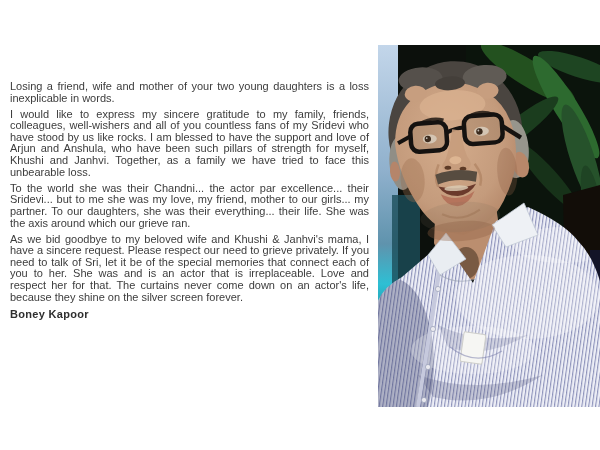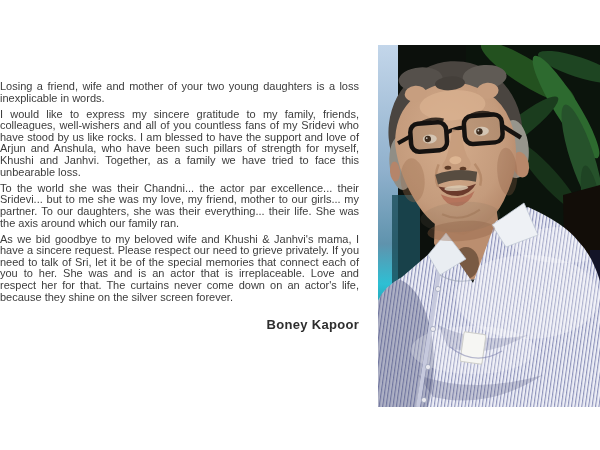--- a/index.html
+++ b/index.html
@@ -1,43 +1,43 @@
 <!DOCTYPE html>
 <html><head>
 <meta charset="utf-8">
 <style>
   html,body { margin:0; padding:0; background:#ffffff; }
   .canvas {
     position:relative; width:600px; height:450px; background:#ffffff;
     font-family:"Liberation Sans", sans-serif; overflow:hidden;
   }
   .letter {
-    position:absolute; left:0; top:81px; width:359px;
+    position:absolute; left:10px; top:81px; width:359px;
     color:#3c3c3c; font-size:11px; line-height:11.6px;
     text-align:justify;
   }
   .letter p { margin:0 0 4.5px 0; }
   .signature {
-    margin-top:16px; text-align:right; font-weight:bold;
-    font-size:13px; letter-spacing:0.3px; color:#2e2e2e;
+    margin-top:6px; font-weight:bold;
+    font-size:11px; letter-spacing:0.3px; color:#2e2e2e;
   }
   .photo {
     position:absolute; left:378px; top:45px; width:222px; height:362px; margin:0;
   }
   .photo svg { display:block; width:222px; height:362px; }
 </style>
 </head>
 <body>
 
 <div class="canvas">
 
   <div class="letter">
     <p>Losing a friend, wife and mother of your two young daughters  is a loss inexplicable in words.</p>
     <p>I would like to express my sincere gratitude to my family, friends, colleagues, well-wishers and all of you countless fans of my Sridevi who have stood by us like rocks. I am blessed to have the support and love of Arjun and Anshula, who have been such pillars of strength for myself, Khushi and Janhvi. Together, as a family we have tried to face this unbearable loss.</p>
-    <p>To the world she was their Chandni... the actor par excellence... their Sridevi... but to me she was my love, my friend, mother to our girls... my partner. To our daughters, she was their everything... their life. She was the axis around which our family ran.</p>
+    <p>To the world she was their Chandni... the actor par excellence... their Sridevi... but to me she was my love, my friend, mother to our girls... my partner. To our daughters, she was their everything... their life. She was the axis around which our grieve ran.</p>
     <p>As we bid goodbye to my beloved wife and Khushi &amp; Janhvi's mama, I have a sincere request. Please respect our need to grieve privately. If you need to talk of Sri, let it be of the special memories that connect each of you to her. She was and is an actor that is irreplaceable. Love and respect her for that. The curtains never come down on an actor's life, because they shine on the silver screen forever.</p>
     <div class="signature">Boney Kapoor</div>
   </div>
 
   <figure class="photo">
     <svg viewBox="0 0 222 362" xmlns="http://www.w3.org/2000/svg">
       <defs>
         <linearGradient id="bandGrad" x1="0" y1="0" x2="0" y2="1">
           <stop offset="0" stop-color="#c3d6ea"></stop>
           <stop offset="0.35" stop-color="#8fb0cc"></stop>

